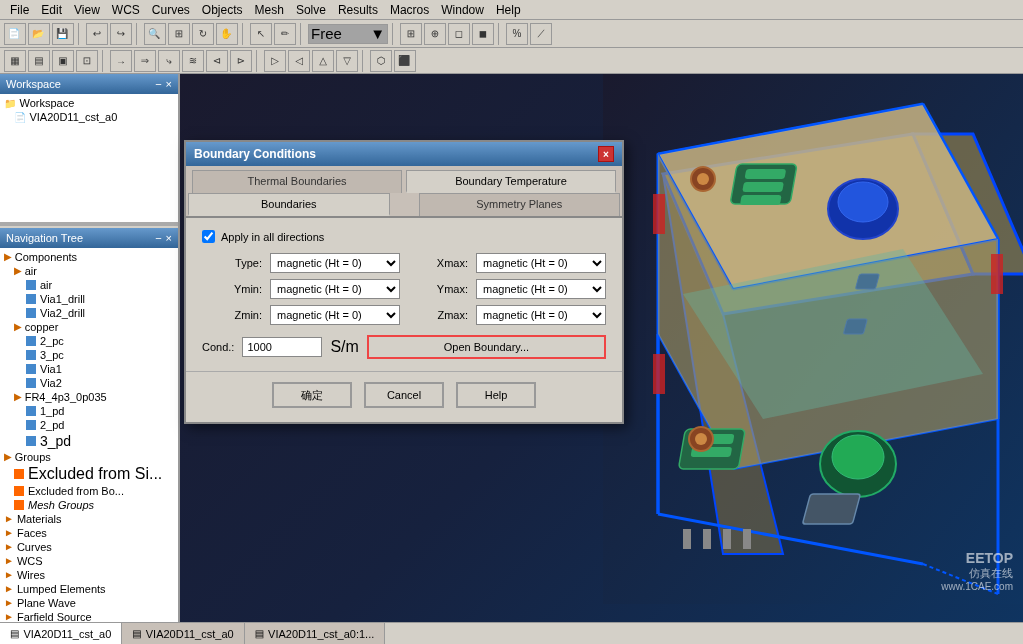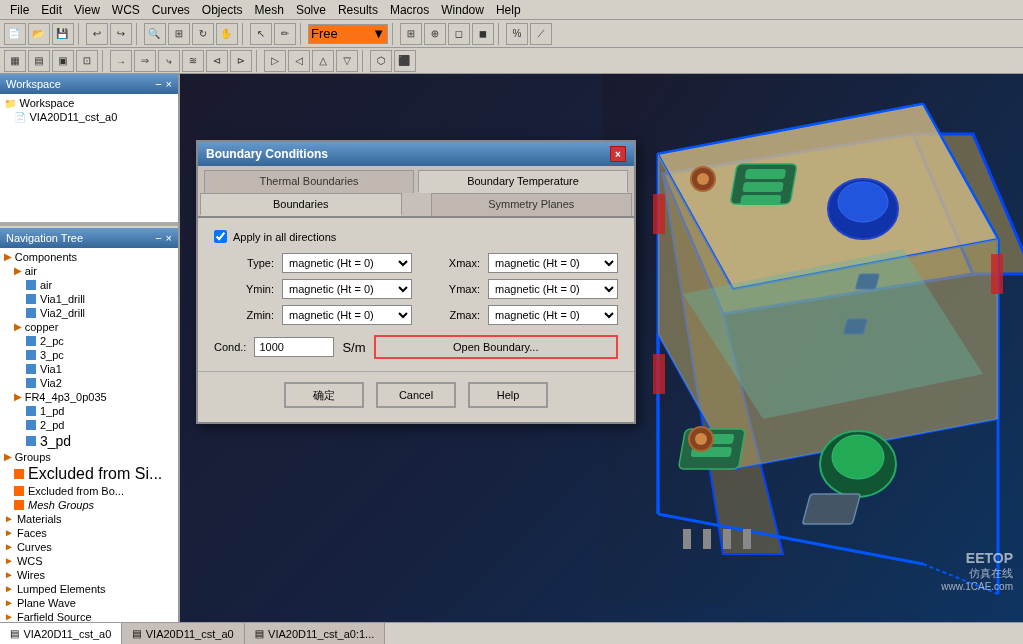--- a/index.html
+++ b/index.html
@@ -44,23 +44,23 @@
       width: 22px; height: 22px;
       background: #d4d0c8;
       border: 1px solid #999;
       display: flex; align-items: center; justify-content: center;
       font-size: 10px; cursor: pointer;
       color: #333;
     }
     .tb-separator { width: 4px; height: 22px; border-left: 1px solid #999; margin: 0 2px; }
     .free-dropdown {
       height: 20px; width: 80px;
-      background: #f97316;
+      background: #a3a3a3;
       border: 1px solid #999;
-      font-size: 13px;
+      font-size: 15px;
       padding: 0 2px;
       display: flex; align-items: center; justify-content: space-between;
       cursor: pointer;
     }
 
     
     #main-area {
       display: flex;
       height: calc(644px - 20px - 28px - 26px - 22px);
       
@@ -167,21 +167,21 @@
     
     #dialog-overlay {
       position: fixed;
       top: 0; left: 0; right: 0; bottom: 0;
       z-index: 100;
       pointer-events: none;
     }
     #boundary-dialog {
       position: absolute;
       top: 140px;
-      left: 196px;
+      left: 184px;
       width: 440px;
       background: #84cc16;
       border: 2px solid #888;
       box-shadow: 4px 4px 12px rgba(0,0,0,0.5);
       pointer-events: all;
     }
     #dialog-titlebar {
       background: linear-gradient(to bottom, #6699cc 0%, #336699 100%);
       color: white;
       padding: 4px 8px;
@@ -274,21 +274,21 @@
     }
     .cond-input {
       width: 80px;
       height: 20px;
       border: 1px solid #888;
       background: white;
       font-size: 11px;
       padding: 0 4px;
     }
     .cond-unit {
-      font-size: 13px;
+      font-size: 16px;
     }
     .open-boundary-btn {
       flex: 1;
       height: 24px;
       background: #d4d0c8;
       border: 2px solid #ef4444;
       font-size: 11px;
       cursor: pointer;
       text-align: center;
       display: flex;

